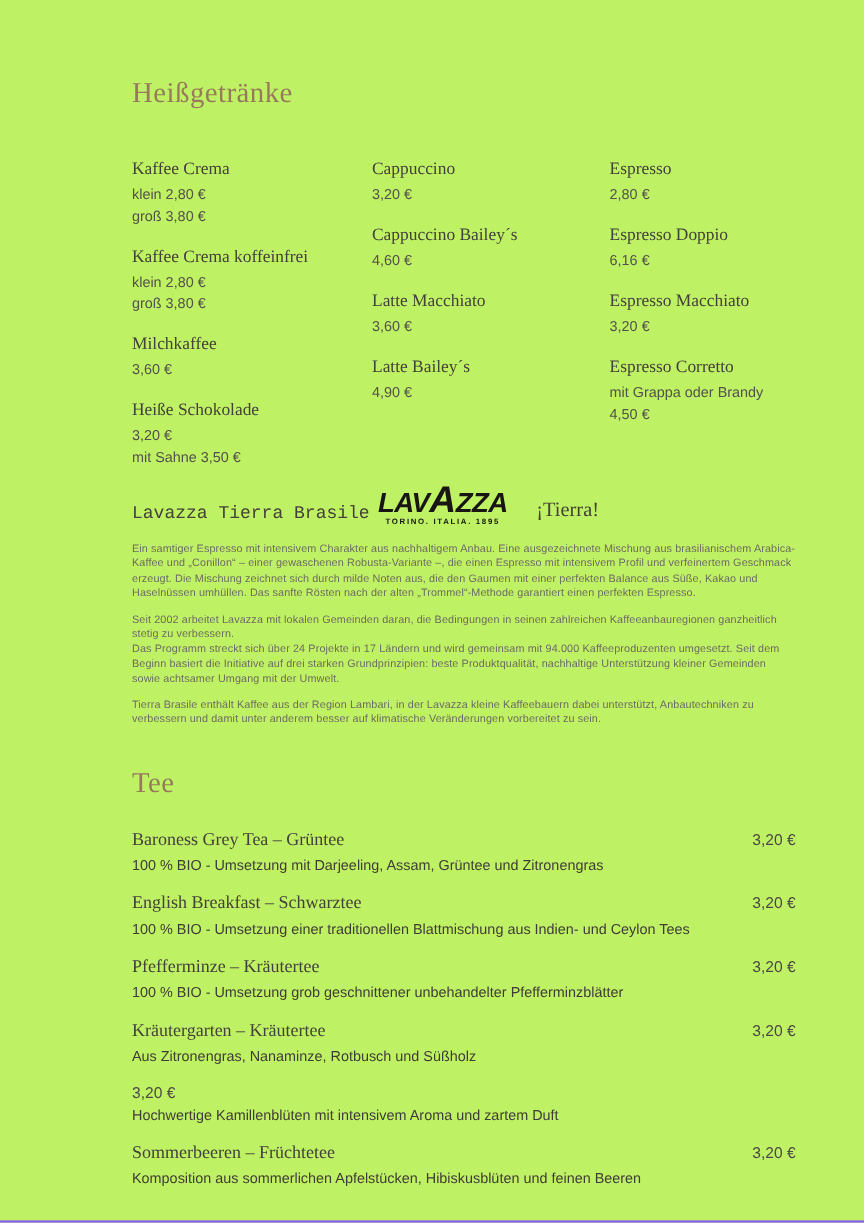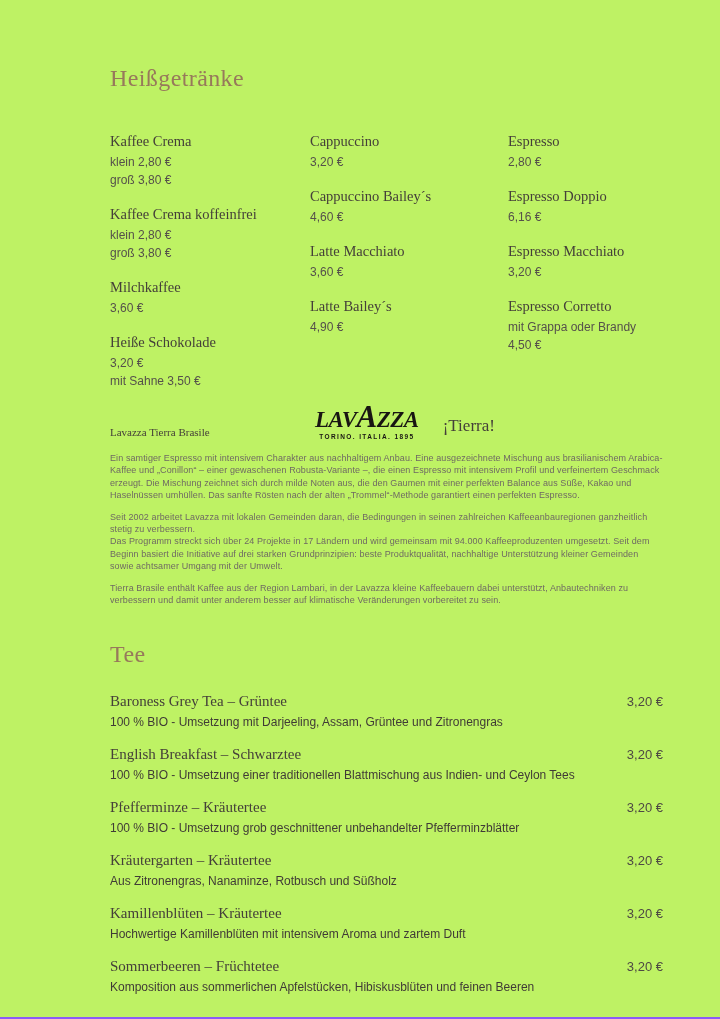--- a/index.html
+++ b/index.html
@@ -48,29 +48,29 @@
     line-height:18px;
   }
   
   .lavazza-row {
     margin-top:6px;
     display:flex;
     align-items:flex-end;
   }
   .lavazza-label {
     width:205px;
-    font-family:Liberation Serif, serif;
-    font-size:11px;
+    font-family:Liberation Mono, monospace;
+    font-size:15px;
     color:#454039;
     padding-bottom:2px;
     margin-top:12px;
   }
   .lavazza-logo { text-align:center; }
   .logo-word {
-    font-family:Liberation Serif, serif;
+    font-family:Liberation Sans, sans-serif;
     font-weight:700;
     font-style:italic;
     font-size:23px;
     line-height:22px;
     letter-spacing:-0.5px;
     color:#181512;
     white-space:nowrap;
   }
   .logo-word .big-a { font-size:31px; }
   .logo-tagline {
@@ -244,21 +244,20 @@
     <div class="tea-item">
       <div class="tea-head">
         <span class="tea-name">Kräutergarten – Kräutertee</span>
         <span class="tea-price">3,20 €</span>
       </div>
       <div class="tea-desc">Aus Zitronengras, Nanaminze, Rotbusch und Süßholz</div>
     </div>
 
     <div class="tea-item">
       <div class="tea-head">
-        <span class="tea-name">Kamillenblüten – Kräutertee</span>
         <span class="tea-price">3,20 €</span>
       </div>
       <div class="tea-desc">Hochwertige Kamillenblüten mit intensivem Aroma und zartem Duft</div>
     </div>
 
     <div class="tea-item">
       <div class="tea-head">
         <span class="tea-name">Sommerbeeren – Früchtetee</span>
         <span class="tea-price">3,20 €</span>
       </div>

